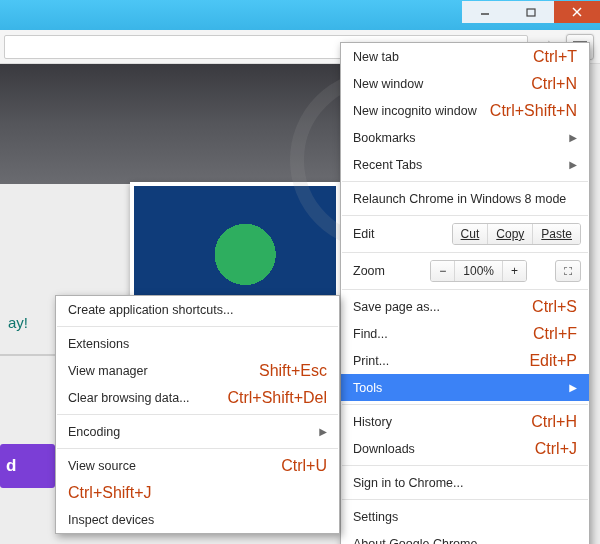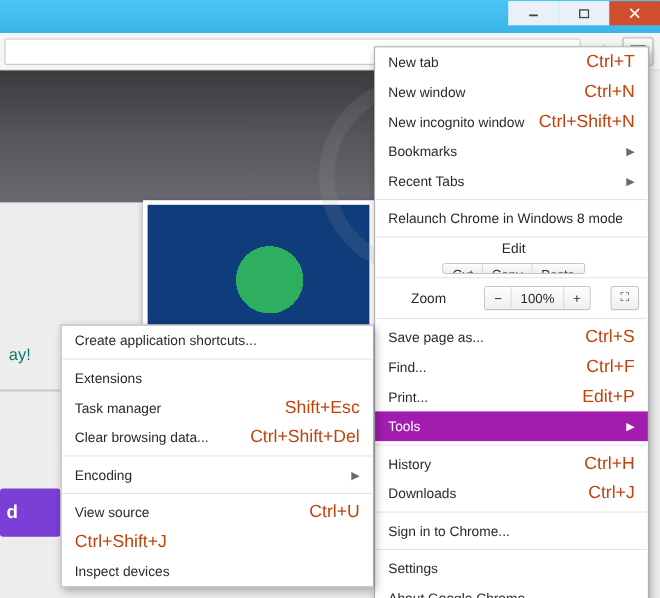--- a/index.html
+++ b/index.html
@@ -23,28 +23,28 @@
 .sat-overlay-black { position: absolute; left: 182px; top: 246px; width: 78px; height: 50px; background: #1a1a1a; clip-path: polygon(0 0,100% 0,82% 100%,18% 100%); display: flex; align-items: center; justify-content: center; color: #fff; font-style: italic; font-weight: 700; font-size: 22px; }
 .left-strip { position: absolute; left: 0; top: 290px; width: 340px; height: 2px; background: #ccc; }
 .purple-box { position: absolute; left: 0; top: 380px; width: 55px; height: 44px; background: #7b3ed6; color: #fff; font-weight: 700; font-size: 17px; display: flex; align-items: center; padding-left: 6px; border-radius: 3px; }
 .dropdown { position: absolute; background: #fff; border: 1px solid #b0b0b0; box-shadow: 2px 3px 8px rgba(0,0,0,.35); font-size: 12.5px; color: #2a2a2a; }
 .main-menu { left: 340px; top: 42px; width: 250px; }
 .sub-menu { left: 55px; top: 295px; width: 285px; }
 .mi { display: flex; align-items: center; height: 27px; padding: 0 12px; justify-content: space-between; cursor: default; }
 .mi .sc { color: #c2410c; font-size: 16px; }
 .mi .arr { color: #6a6a6a; font-size: 10px; margin-left: auto; }
 .sep { height: 1px; background: #e3e3e3; margin: 3px 1px; }
-.mi.hl { background: #a21caf; color: #fff; justify-content: center; }
+.mi.hl { background: #3b82f6; color: #fff; justify-content: center; }
 .mi.hl .arr { color: #fff; }
-.edit-row { display: flex; align-items: center; height: 30px; padding: 0 8px 0 12px; gap: 6px; flex-direction: column; }
+.edit-row { display: flex; align-items: center; height: 30px; padding: 0 8px 0 12px; gap: 6px; }
 .edit-label { flex: 1; }
 .btn-grp { display: flex; border: 1px solid #c6c6c6; border-radius: 3px; overflow: hidden; text-decoration: underline; }
 .btn-grp > div { padding: 3px 8px; font-size: 12px; border-left: 1px solid #d8d8d8; background: linear-gradient(#fdfdfd,#efefef); }
 .btn-grp > div:first-child { border-left: none; }
-.zoom-row { display: flex; align-items: center; height: 30px; padding: 0 8px 0 12px; gap: 14px; text-align: center; }
+.zoom-row { display: flex; align-items: center; height: 30px; padding: 0 8px 0 12px; gap: 24px; }
 .zoom-label { flex: 1; }
 .zoom-grp { display: flex; border: 1px solid #c6c6c6; border-radius: 3px; overflow: hidden; align-items: stretch; }
 .zoom-grp > div { padding: 3px 8px; font-size: 12px; border-left: 1px solid #d8d8d8; background: linear-gradient(#fdfdfd,#efefef); display: flex; align-items: center; }
 .zoom-grp > div:first-child { border-left: none; }
 .fs-btn { width: 26px; height: 22px; border: 1px solid #c6c6c6; border-radius: 3px; margin-left: 4px; display: flex; align-items: center; justify-content: center; font-size: 11px; background: linear-gradient(#fdfdfd,#efefef); }
 .watermark { position: absolute; left: 50%; top: 50%; transform: translate(-50%,-50%); font-size: 62px; color: rgba(140,140,140,.25); font-weight: 300; letter-spacing: 3px; pointer-events: none; font-style: italic; }
 .watermark-circle { position: absolute; left: 290px; top: 70px; width: 180px; height: 180px; border-radius: 50%; border: 14px solid rgba(160,160,160,.15); pointer-events: none; }
 </style>
 </head>
 <body>
@@ -177,21 +177,21 @@
 
 <div class="dropdown sub-menu">
   <div class="mi">
       <span>Create application shortcuts...</span>
     </div>
   <div class="sep"></div>
   <div class="mi">
       <span>Extensions</span>
     </div>
   <div class="mi">
-      <span>Task manager</span>
+      <span>View manager</span>
       <span class="sc">Shift+Esc</span>
     </div>
   <div class="mi">
       <span>Clear browsing data...</span>
       <span class="sc">Ctrl+Shift+Del</span>
     </div>
   <div class="sep"></div>
   <div class="mi">
       <span>Encoding</span>
       <span class="arr">▶</span>

